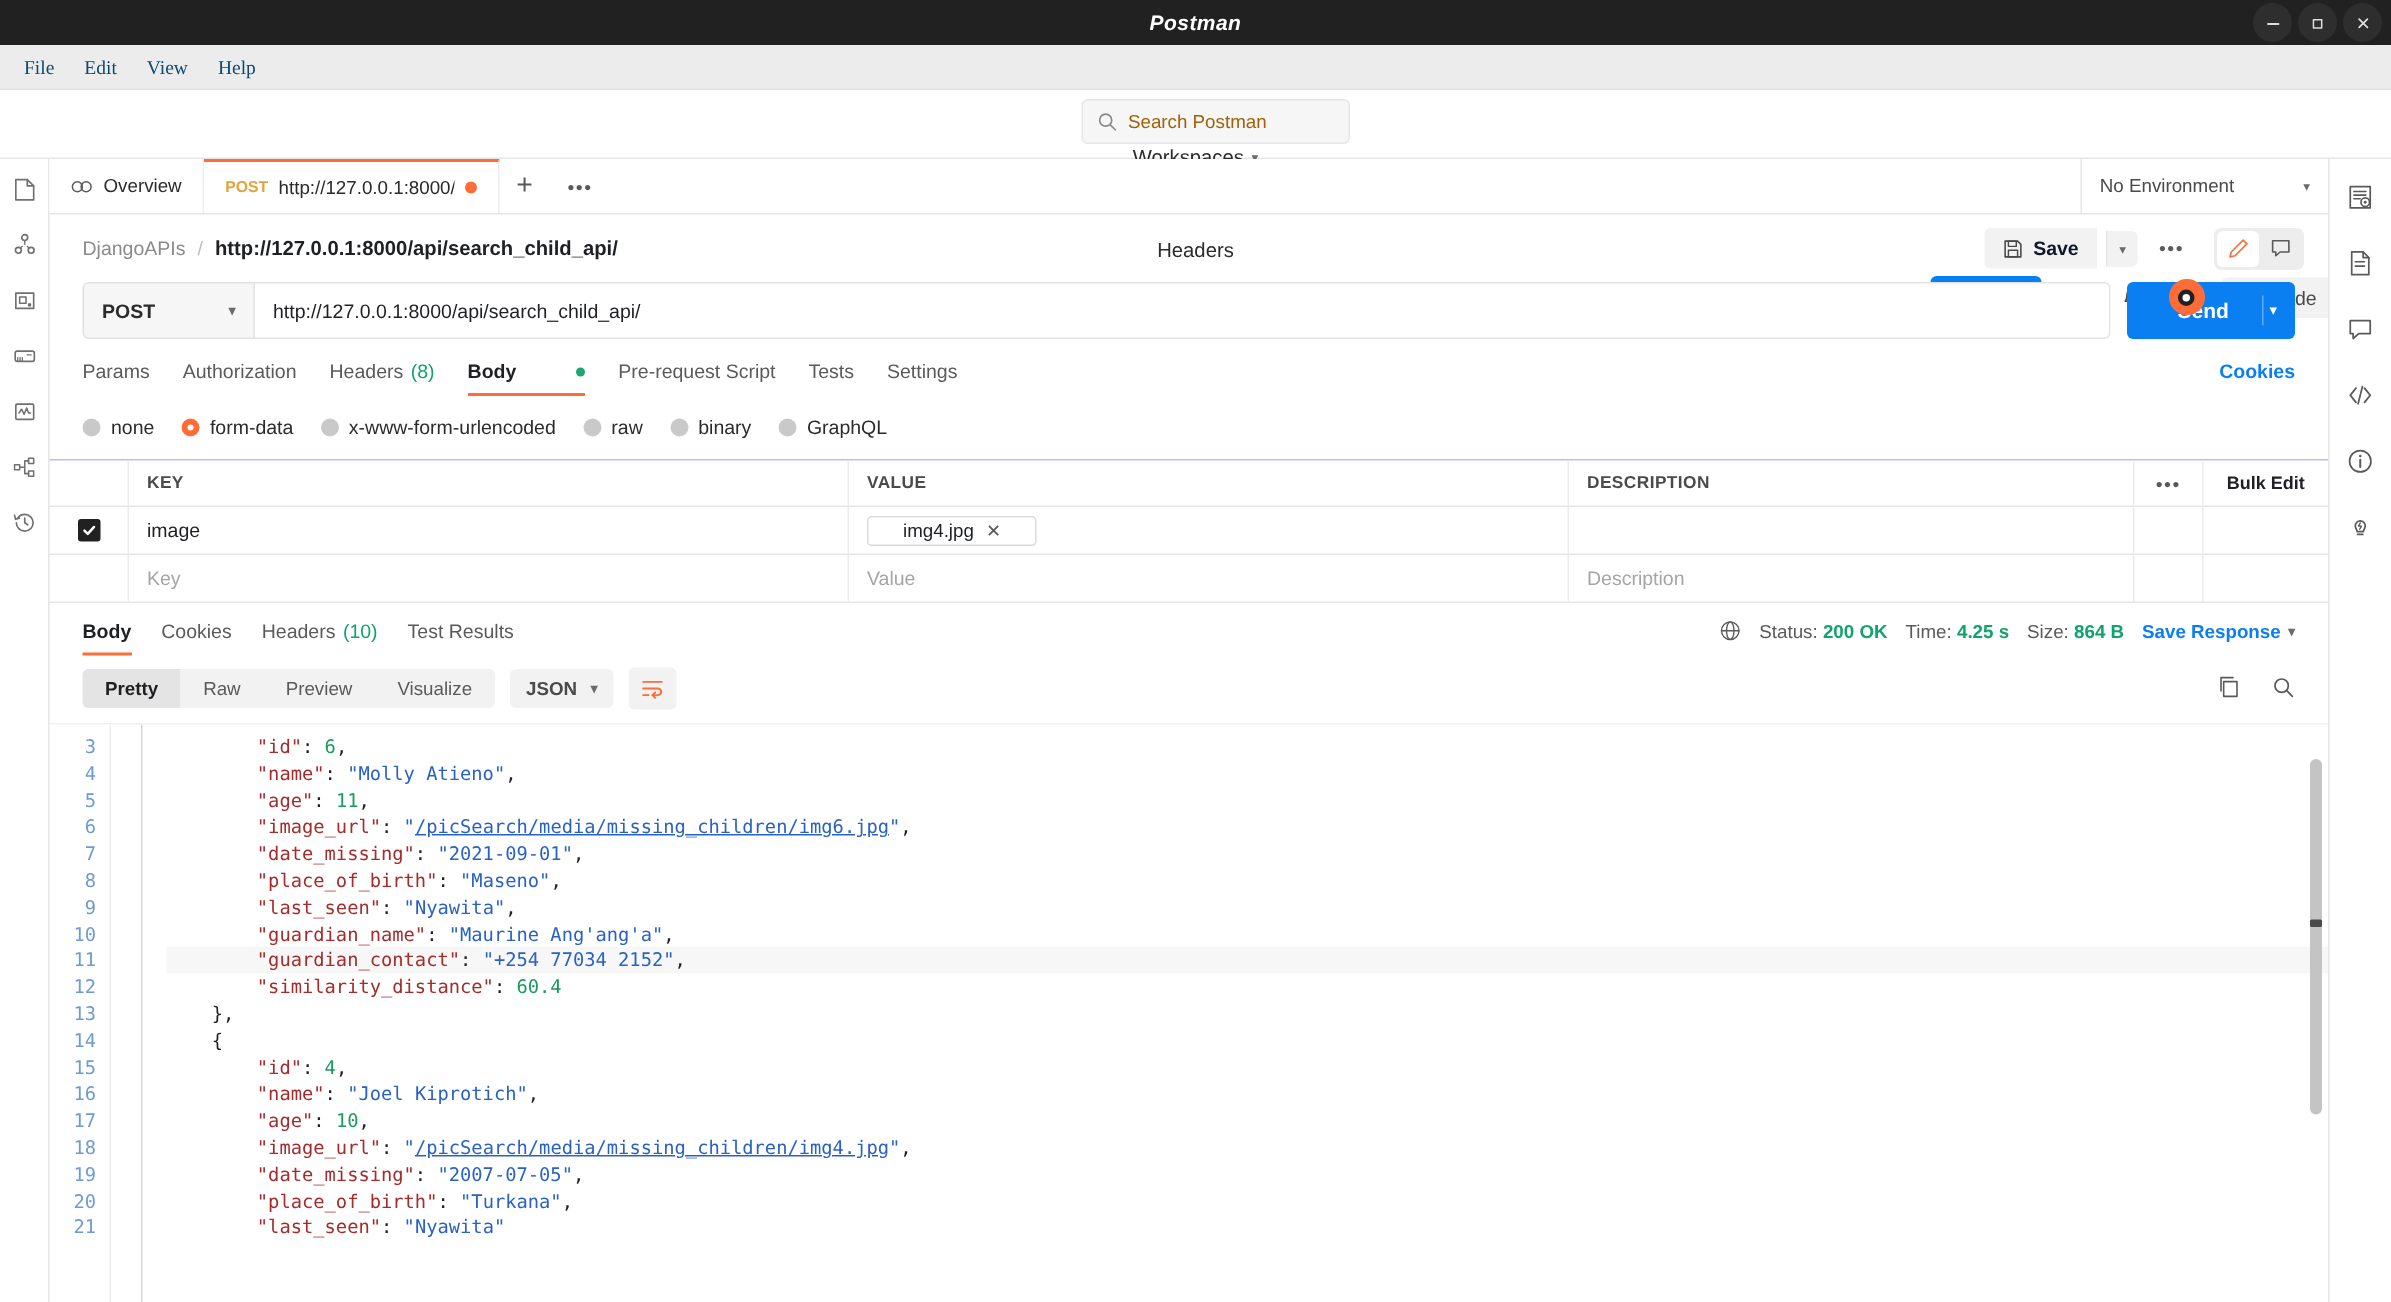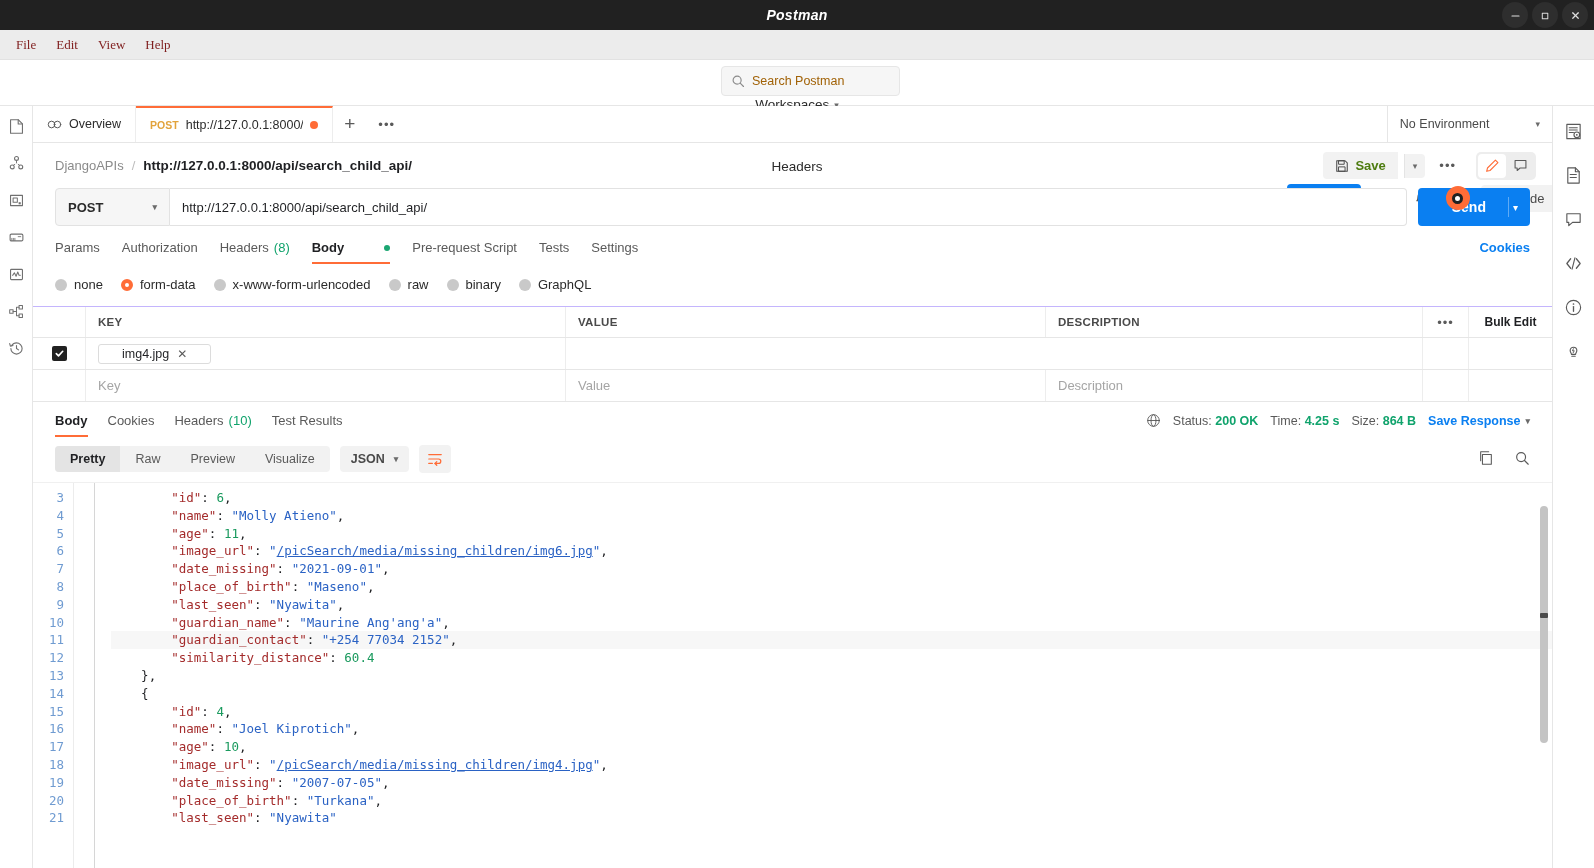--- a/index.html
+++ b/index.html
@@ -24,21 +24,21 @@
     display: flex; align-items: center; justify-content: center;
     color: #e8e8e8; font-size: 13px; background: #2e2e2e; cursor: pointer;
   }
   .win-btn svg { display:block; }
   
   .menubar {
     height: 30px; background: #ececec; display: flex; align-items: center;
     padding-left: 8px; gap: 4px; border-bottom: 1px solid #e2e2e2;
   }
   .menubar .mi {
-    padding: 3px 8px; font-size: 13px; color: #7f1d1d; cursor: pointer; border-radius: 3px;
+    padding: 3px 8px; font-size: 13px; color: #0c4a6e; cursor: pointer; border-radius: 3px;
     font-family: "Liberation Serif", serif;
   }
   
   .topnav {
     height: 46px; background: #fff; display: flex; align-items: center;
     padding: 0 14px; border-bottom: 1px solid #e6e6e6; gap: 4px; flex-direction: column;
   }
   .nav-item {
     display: flex; align-items: center; gap: 5px;
     padding: 6px 10px; font-size: 13.5px; color: #2b2b2b; cursor: pointer; border-radius: 4px;
@@ -101,21 +101,21 @@
   
   .crumbrow {
     height: 45px; display: flex; align-items: center; padding: 0 16px 0 22px; gap: 8px;
   }
   .crumb-a { color: #8a8a8a; font-size: 13px; cursor: pointer; }
   .crumb-sep { color: #bdbdbd; }
   .crumb-b { color: #1f2023; font-size: 13.5px; font-weight: bold; cursor: pointer; }
   .crumb-right { margin-left: auto; display: flex; align-items: center; gap: 6px; }
   .save-btn {
     display:flex;align-items:center;gap:6px;background:#f2f2f2;border-radius:4px 0 0 4px;
-    padding: 6px 12px; font-size: 13px; font-weight: bold; color: #4d7c0f; cursor: pointer;
+    padding: 6px 12px; font-size: 13px; font-weight: bold; color: #0f172a; cursor: pointer;
   }
   .save-car { background:#f2f2f2; padding: 7px 8px; border-radius: 0 4px 4px 0; border-left:1px solid #e4e4e4; font-size:9px; color:#6b6b6b; cursor:pointer; }
   .ellip { padding: 4px 8px; color: #5a5a5a; cursor: pointer; letter-spacing: 1px; font-size: 13px;}
   .pencil-group { display:flex; align-items:center; background:#ededed; border-radius:5px; padding:2px; margin-left:6px;}
   .pg-btn { width:28px;height:24px;display:flex;align-items:center;justify-content:center;border-radius:4px;cursor:pointer;color:#5a5a5a;}
   .pg-btn.on { background:#fff; color:#ff6c37; }
   
   .urlrow { display: flex; align-items: center; padding: 0 22px; gap: 11px; margin-bottom: 14px; }
   .methodsel {
     width: 115px; height: 38px; background:#f6f6f6; border:1px solid #e2e2e2; border-radius:4px 0 0 4px;
@@ -481,20 +481,23 @@
         <div class="kv-bulk">Bulk Edit</div>
       </div>
       <div class="kvrow">
         <div class="kv-chk">
           <span class="chkbox">
             <svg width="11" height="11" viewBox="0 0 12 12">
                 <path d="M2.5 6.2l2.4 2.4 4.6-5" fill="none" stroke="#fff" stroke-width="1.8"></path>
               </svg>
           </span>
         </div>
+        <div class="kv-k">
+            <span>image</span>
+          </div>
         <div class="kv-v">
           <span class="filechip">
             <span>img4.jpg</span>
             <span class="x">✕</span>
           </span>
         </div>
         <div class="kv-d"></div>
         <div class="kv-more"></div>
         <div class="kv-bulk"></div>
       </div>

